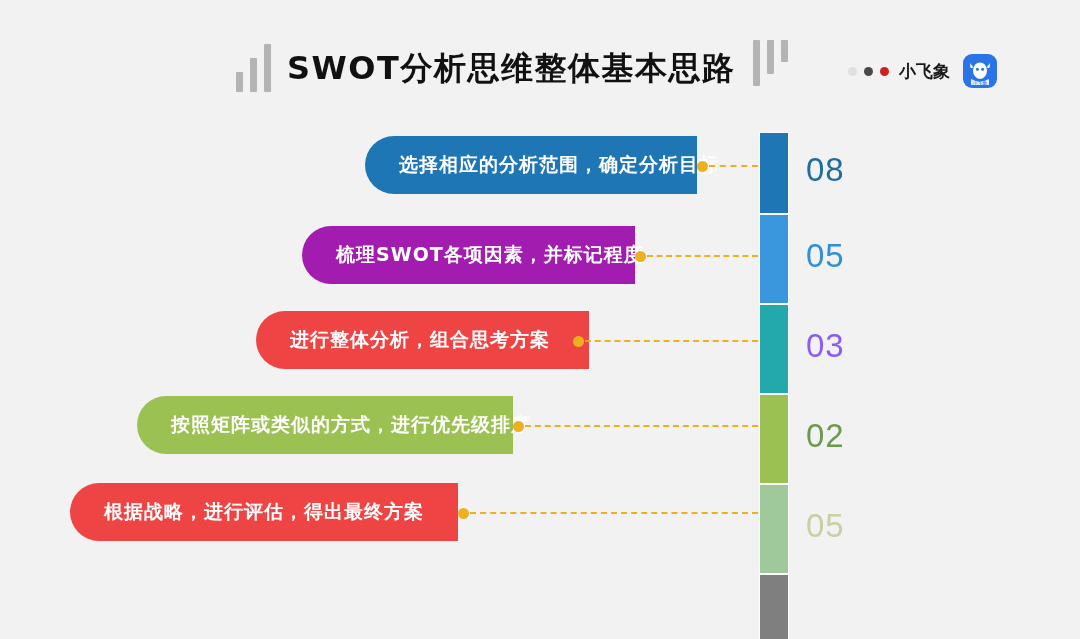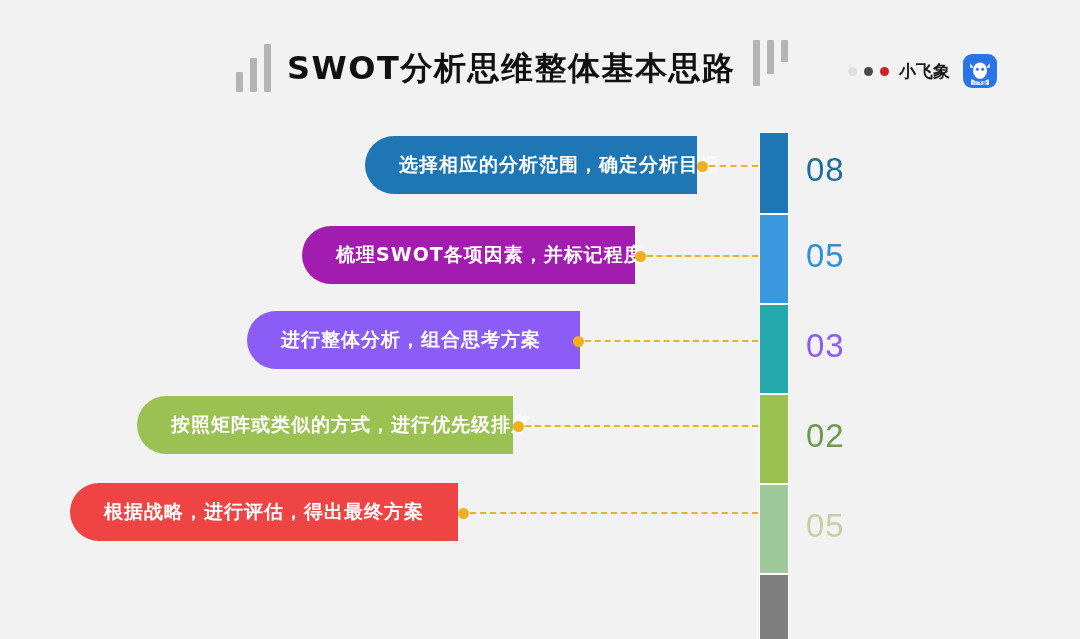--- a/index.html
+++ b/index.html
@@ -157,21 +157,21 @@
     <div class="pill" style="left: 302px; width: 333px; background: #a21caf;">
       <span class="pill-label">梳理SWOT各项因素，并标记程度</span>
     </div>
     <div class="connector" style="left: 638px; width: 120px;">
       <span class="node" style="background: rgb(239, 176, 31);"></span>
       <span class="dash" style="border-top-color: rgb(239, 176, 31);"></span>
     </div>
   </div>
 
   <div class="row" style="top: 311px; left: 0px; width: 1080px;">
-    <div class="pill" style="left: 247px; width: 333px; background: #8b5cf6;">
+    <div class="pill" style="left: 256px; width: 333px; background: #ef4444;">
       <span class="pill-label">进行整体分析，组合思考方案</span>
     </div>
     <div class="connector" style="left: 576px; width: 182px;">
       <span class="node" style="background: rgb(239, 176, 31);"></span>
       <span class="dash" style="border-top-color: rgb(239, 176, 31);"></span>
     </div>
   </div>
 
   <div class="row" style="top: 396px; left: 0px; width: 1080px;">
     <div class="pill" style="left: 137px; width: 376px; background: rgb(155, 193, 83);">

